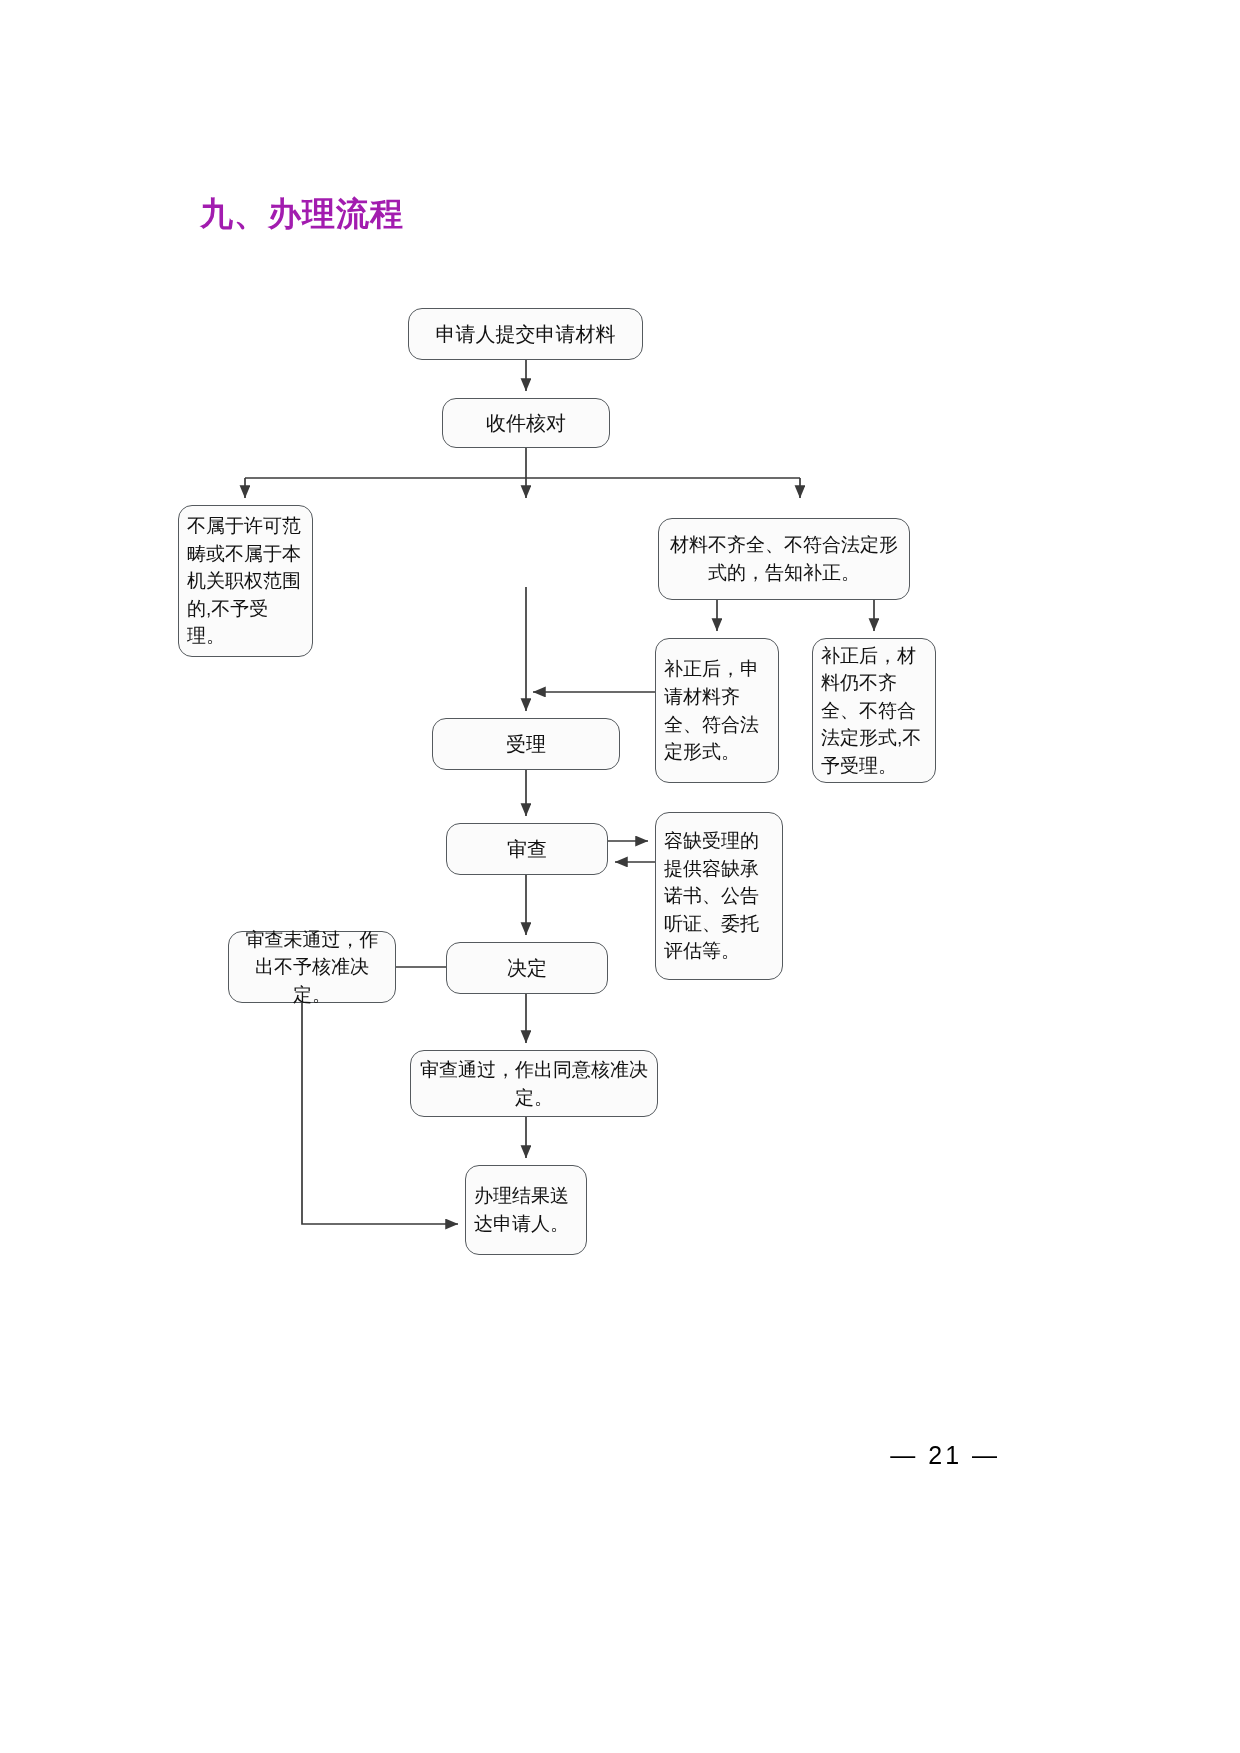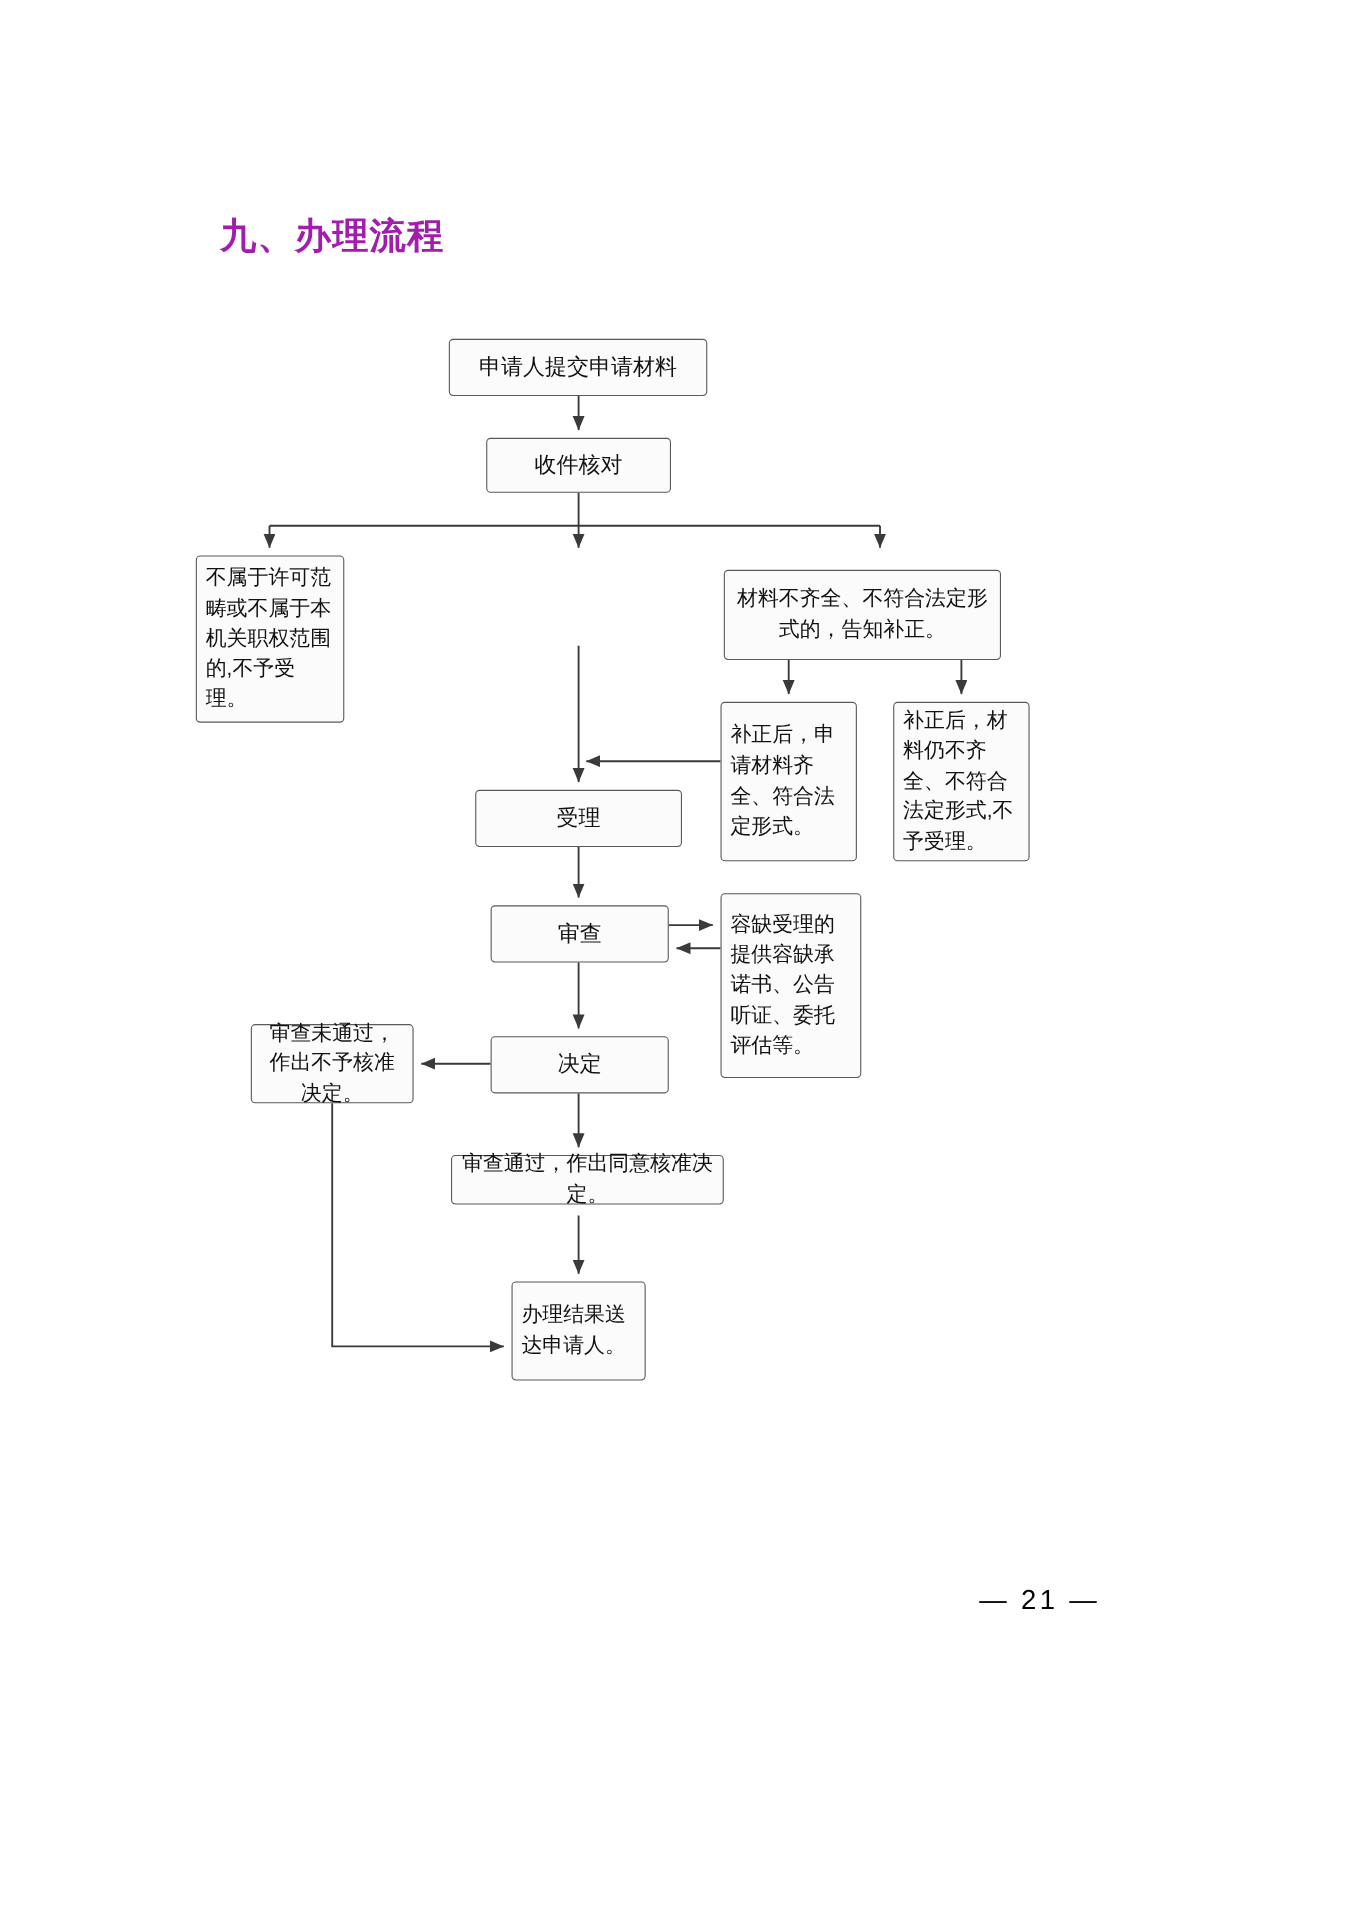--- a/index.html
+++ b/index.html
@@ -53,21 +53,21 @@
     top: 0;
     width: 1240px;
     height: 1753px;
     overflow: visible;
   }
 
   .node {
     position: absolute;
     box-sizing: border-box;
     border: 1.4px solid #555a5e;
-    border-radius: 4px;
+    border-radius: 14px;
     background: #fbfbfb;
     display: flex;
     align-items: center;
     justify-content: center;
     text-align: center;
     color: #111;
     line-height: 1.45;
     padding: 4px 8px;
   }
   .node span {
@@ -83,22 +83,22 @@
   .n-incompl { left: 658px; top: 505px; width: 252px; height: 82px; font-size: 19px; margin-top: 13px; }
 
   .n-fixed   { left: 655px; top: 638px; width: 124px; height: 145px; font-size: 19px; text-align: left; }
   .n-stillbad{ left: 812px; top: 638px; width: 124px; height: 145px; font-size: 19px; text-align: left; }
 
   .n-accept  { left: 432px; top: 718px; width: 188px; height: 52px; font-size: 20px; }
   .n-review  { left: 446px; top: 823px; width: 162px; height: 52px; font-size: 20px; }
   .n-consult { left: 655px; top: 812px; width: 128px; height: 168px; font-size: 19px; text-align: left; }
 
   .n-decide  { left: 446px; top: 942px; width: 162px; height: 52px; font-size: 20px; }
-  .n-fail    { left: 228px; top: 931px; width: 148px; height: 72px; font-size: 19px; justify-content: flex-end; }
-  .n-pass    { left: 410px; top: 1050px; width: 248px; height: 45px; font-size: 19px; }
+  .n-fail    { left: 228px; top: 931px; width: 168px; height: 72px; font-size: 19px; justify-content: flex-end; }
+  .n-pass    { left: 410px; top: 1050px; width: 248px; height: 67px; font-size: 19px; }
   .n-deliver { left: 465px; top: 1165px; width: 122px; height: 90px; font-size: 19px; text-align: left; }
 </style>
 </head>
 <body>
 
 <div id="page">
 
   <div class="page-title">九、办理流程</div>
 
   <div id="flow">

